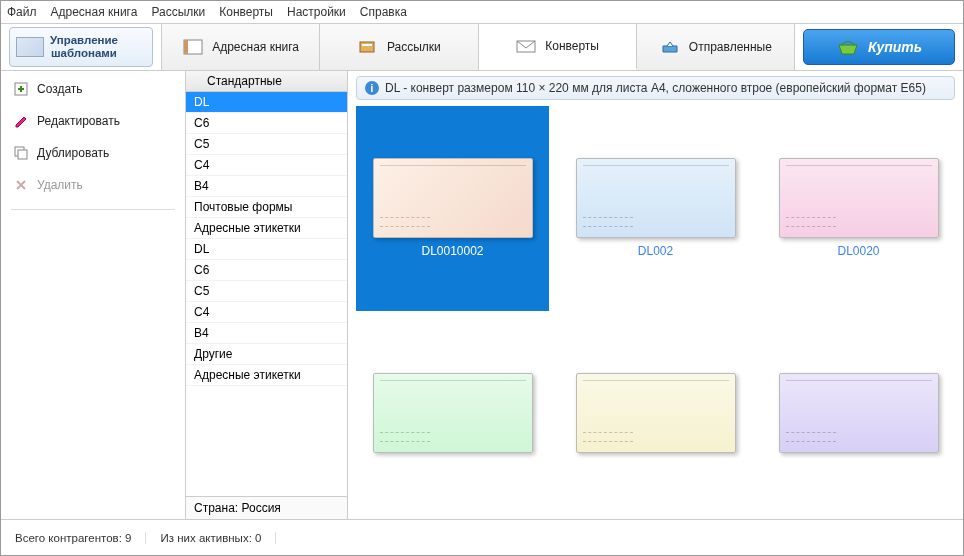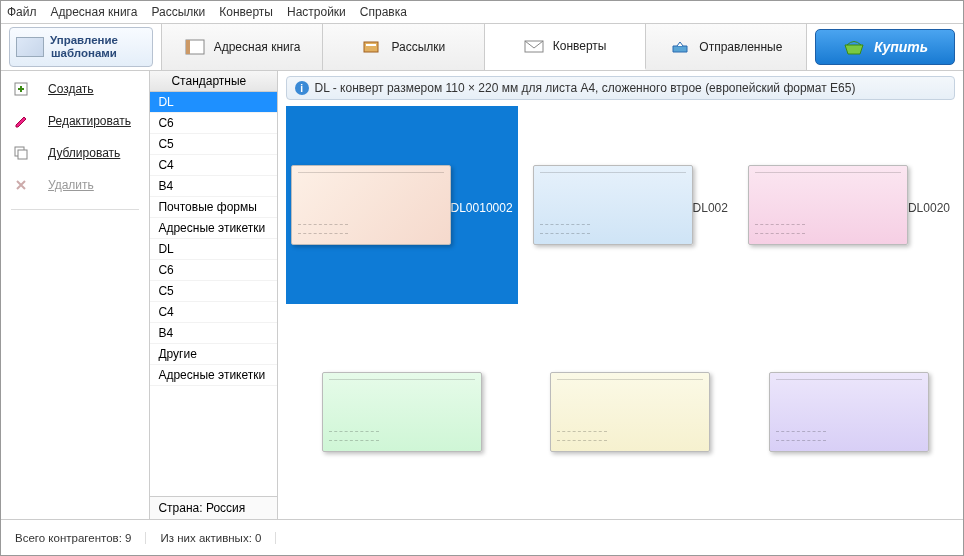--- a/index.html
+++ b/index.html
@@ -12,50 +12,50 @@
 .menubar { height: 22px; display: flex; align-items: center; padding: 0 6px; font-size: 12px; gap: 14px; color: #333; }
 .menubar span { cursor: pointer; }
 .toolbar-row { height: 48px; display: flex; align-items: stretch; border-top: 1px solid #ccc; border-bottom: 1px solid #ccc; background: #fff; }
 .tmpl-btn { width: 144px; margin: 3px 8px; background: linear-gradient(#f8fbff,#e4eef9); border: 1px solid #b7c2d1; border-radius: 4px; display: flex; align-items: center; padding: 0 6px; gap: 6px; cursor: pointer; }
 .tmpl-btn .env-icon { width: 28px; height: 20px; background: linear-gradient(135deg,#dde8f7,#c7d6ea); border: 1px solid #9ab; }
 .tmpl-btn .txt { font-size: 11.5px; font-weight: bold; color: #2a4a7a; line-height: 1.15; text-align: center; }
 .ttabs { flex: 1; display: flex; align-items: stretch; border-left: 1px solid #ccc; }
 .ttab { flex: 1; display: flex; align-items: center; justify-content: center; gap: 8px; font-size: 12px; color: #222; border-right: 1px solid #ccc; cursor: pointer; background: linear-gradient(#fafafa,#eee); }
 .ttab.active { background: #fff; border-bottom: 2px solid #fff; }
 .ttab .ticon { width: 22px; height: 18px; }
-.buy-btn { width: 140px; margin: 5px 8px; background: linear-gradient(#4aa4f0,#187ad2); border: 1px solid #1c5fa8; border-radius: 5px; display: flex; align-items: center; justify-content: center; gap: 8px; color: #fff; font-weight: bold; font-size: 14px; cursor: pointer; font-style: italic; }
+.buy-btn { width: 152px; margin: 5px 8px; background: linear-gradient(#4aa4f0,#187ad2); border: 1px solid #1c5fa8; border-radius: 5px; display: flex; align-items: center; justify-content: center; gap: 8px; color: #fff; font-weight: bold; font-size: 14px; cursor: pointer; font-style: italic; }
 .buy-btn .basket { width: 24px; height: 18px; }
 .content { flex: 1; display: flex; overflow: hidden; }
 .sidebar { width: 185px; border-right: 1px solid #ccc; background: #fff; padding: 6px 10px; display: flex; flex-direction: column; gap: 8px; }
-.side-item { display: flex; align-items: center; gap: 19px; font-size: 12px; color: #222; padding: 4px 2px; cursor: pointer; text-decoration: underline; }
+.side-item { display: flex; align-items: center; gap: 8px; font-size: 12px; color: #222; padding: 4px 2px; cursor: pointer; }
 .side-item.disabled { color: #999; }
 .side-item .sicon { width: 16px; height: 16px; }
 .side-sep { height: 1px; background: #ddd; margin: 4px 0; }
 .mid { width: 162px; border-right: 1px solid #ccc; display: flex; flex-direction: column; font-size: 12px; }
 .mid-list { flex: 1; overflow-y: scroll; border-bottom: 1px solid #ccc; }
 .mid-header { background: linear-gradient(#f6f6f6,#e6e6e6); padding: 3px 21px; border-bottom: 1px solid #ccc; }
 .mid-item { padding: 3px 8px; cursor: pointer; border-bottom: 1px solid #f2f2f2; }
 .mid-item.selected { background: #1e90ff; color: #fff; }
 .mid-footer { padding: 4px 8px; background: #fafafa; }
 .main { flex: 1; display: flex; flex-direction: column; }
 .info-bar { margin: 5px 8px 4px 8px; background: linear-gradient(#f3f7fb,#e7eff7); border: 1px solid #c5d2e0; border-radius: 4px; padding: 4px 8px; font-size: 12px; color: #333; display: flex; align-items: center; gap: 6px; }
 .info-bar .info-icon { width: 14px; height: 14px; border-radius: 50%; background: #3a8ad6; color: #fff; font-size: 10px; font-weight: bold; display: flex; align-items: center; justify-content: center; }
 .gallery { flex: 1; padding: 2px 8px 8px 8px; display: grid; grid-template-columns: repeat(3,1fr); gap: 10px; overflow: hidden; }
-.g-item { display: flex; flex-direction: row; align-items: center; justify-content: center; padding: 8px 4px; cursor: pointer; border: 1px solid transparent; }
+.g-item { display: flex; flex-direction: column; align-items: center; justify-content: center; padding: 8px 4px; cursor: pointer; border: 1px solid transparent; }
 .g-item.selected { background: #0e7bd6; }
 .g-item .env { width: 160px; height: 80px; background: #fff; border: 1px solid #bbb; box-shadow: 2px 2px 4px rgba(0,0,0,.25); border-radius: 2px; position: relative; }
 .g-item .env.blue { background: linear-gradient(#e6f1fb,#cfe4f6); }
 .g-item .env.pink { background: linear-gradient(#fbe6f1,#f6cfe4); }
 .g-item .env.green { background: linear-gradient(#e6fbe9,#cff6d6); }
 .g-item .env.yellow { background: linear-gradient(#fbf9e6,#f6f1cf); }
 .g-item .env.lilac { background: linear-gradient(#ece6fb,#d8cff6); }
 .g-item .env.floral { background: linear-gradient(135deg,#fdf0e6,#f5d9cc); }
 .g-item .env::before { content:""; position:absolute; top:6px; left:6px; right:6px; height:2px; border-top:1px solid rgba(0,0,0,.15); }
 .g-item .env::after { content:""; position:absolute; bottom:10px; left:6px; width:50px; height:8px; border-bottom:1px dashed rgba(0,0,0,.2); border-top:1px dashed rgba(0,0,0,.2); }
-.g-item .label { font-size: 12px; margin-top: 6px; color: #404040; }
+.g-item .label { font-size: 12px; margin-top: 6px; color: #3b82f6; }
 .g-item.selected .label { color: #fff; }
 .statusbar { height: 36px; border-top: 1px solid #ccc; display: flex; align-items: center; font-size: 11.5px; color: #333; }
 .statusbar .cell { padding: 0 14px; border-right: 1px solid #ddd; }
 ::-webkit-scrollbar { width: 16px; background: #f0f0f0; }
 ::-webkit-scrollbar-thumb { background: #c4c4c4; border: 1px solid #999; }
 </style>
 </head>
 <body>
 
 <div class="window">

